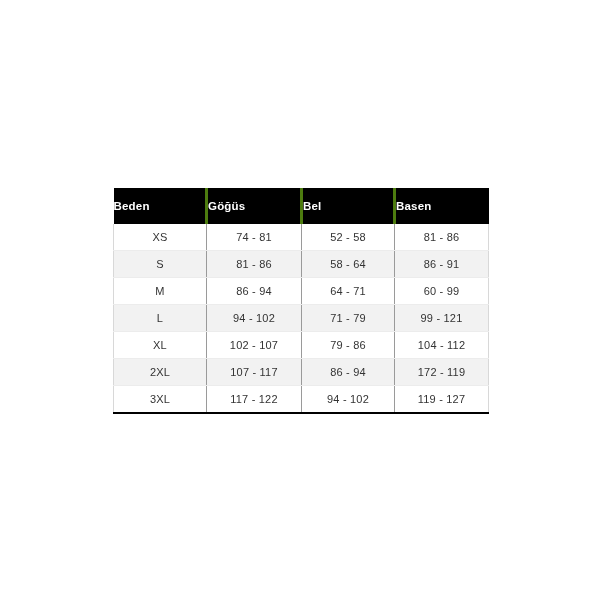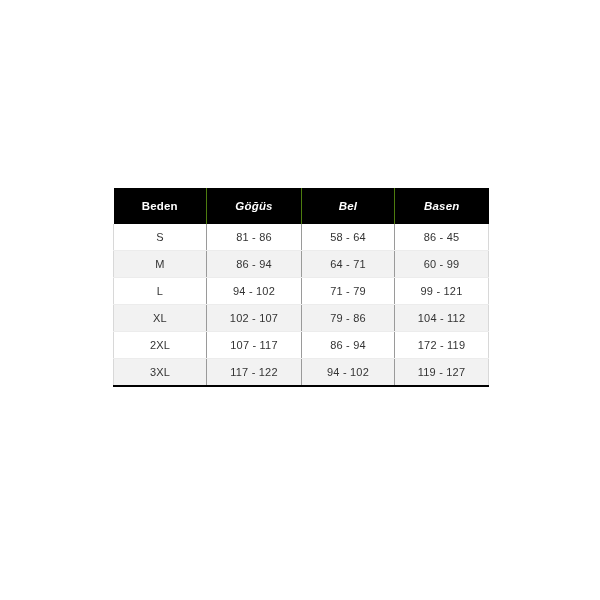--- a/index.html
+++ b/index.html
@@ -43,28 +43,27 @@
   col.c-hip   { width: 94px; }
 
   thead th {
     background: #000000;
     color: #ffffff;
     font-size: 11.5px;
     font-weight: bold;
     height: 36px;
     line-height: 30px;
     padding: 0;
-    text-align: center;
+    text-align: left;
     vertical-align: middle;
     letter-spacing: 0.2px;
     border: none;
   }
   thead th + th {
-    border-left: 1px solid #4d7c0f;
-    font-style: italic;
+    border-left: 3px solid #4d7c0f;
   }
 
   tbody td {
     height: 26px;
     padding: 0;
     font-size: 11px;
     color: #333333;
     text-align: center;
     vertical-align: middle;
     border-bottom: 1px solid #ececec;
@@ -103,24 +102,30 @@
       <thead>
         <tr>
           <th>Beden</th>
           <th>Göğüs</th>
           <th>Bel</th>
           <th>Basen</th>
         </tr>
       </thead>
       <tbody>
         <tr>
+          <td>XS</td>
+          <td>74 - 81</td>
+          <td>52 - 58</td>
+          <td>81 - 86</td>
+        </tr>
+        <tr>
           <td>S</td>
           <td>81 - 86</td>
           <td>58 - 64</td>
-          <td>86 - 45</td>
+          <td>86 - 91</td>
         </tr>
         <tr>
           <td>M</td>
           <td>86 - 94</td>
           <td>64 - 71</td>
           <td>60 - 99</td>
         </tr>
         <tr>
           <td>L</td>
           <td>94 - 102</td>

